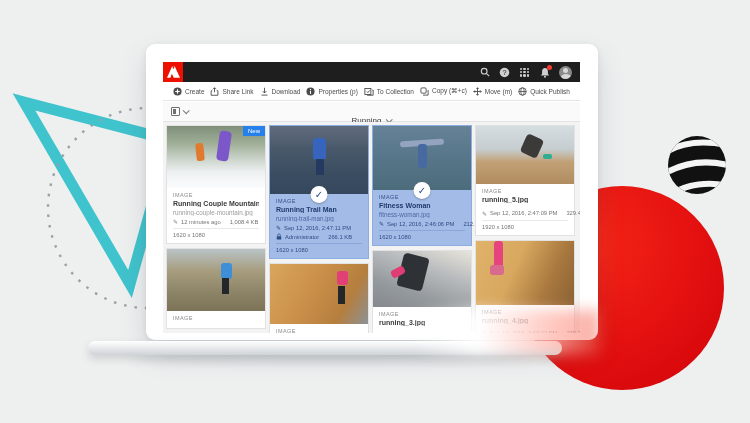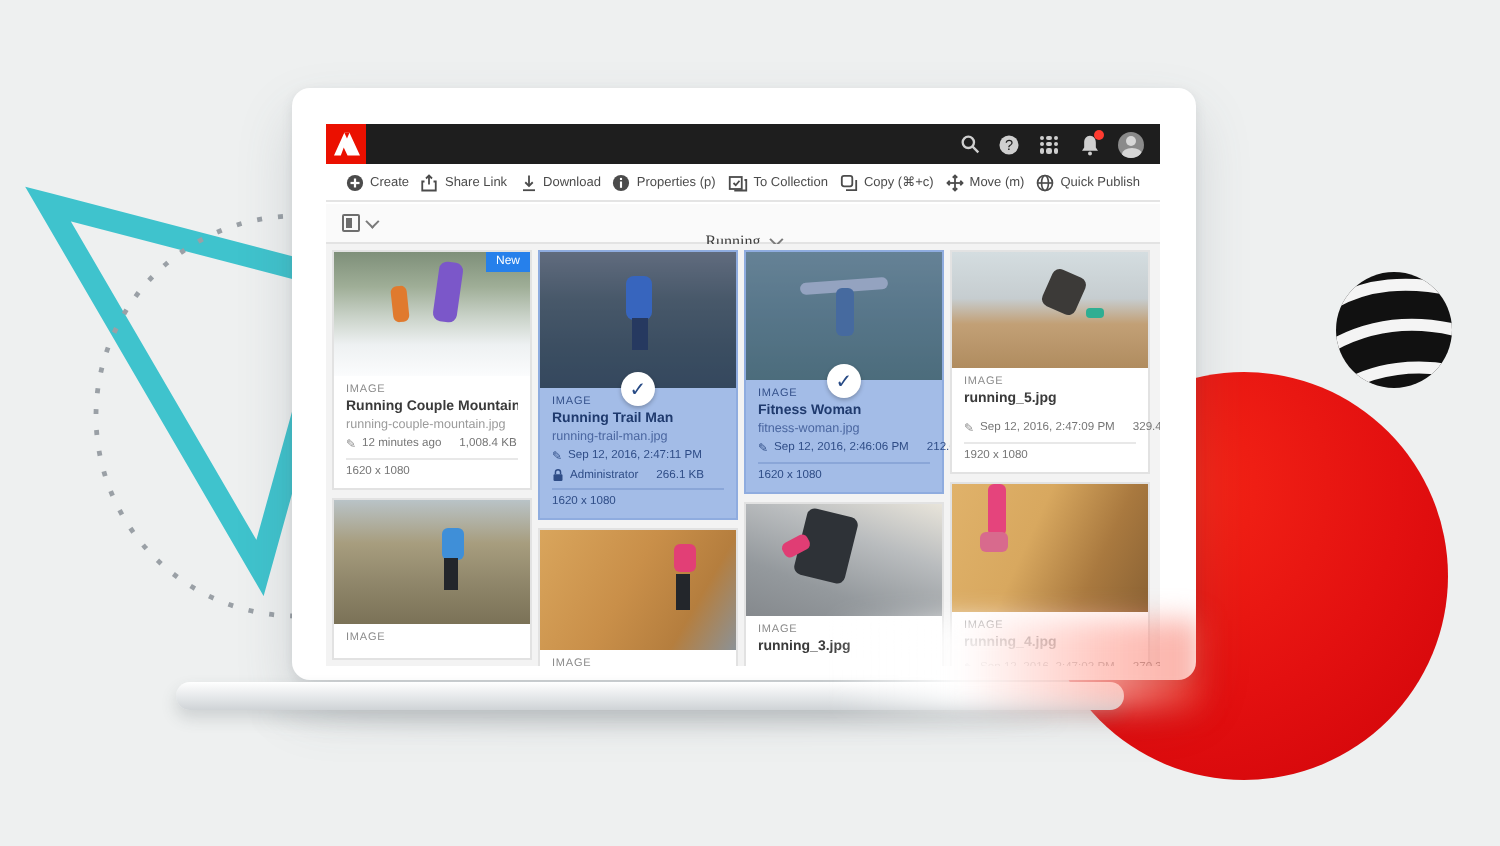--- a/index.html
+++ b/index.html
@@ -46,21 +46,21 @@
     border-bottom:1px solid #e4e4e4; display:flex; align-items:center; justify-content:space-between; padding:0 10px; }
   .tool { display:flex; align-items:center; gap:3px; font-size:6.5px; color:#4b4b4b; cursor:pointer; white-space:nowrap; }
   .tool svg { display:block; }
 
   .viewhdr { position:absolute; left:0; top:40px; width:100%; height:20px; background:#fafafa; border-bottom:1px solid #e3e3e3; }
   .view-switch { position:absolute; left:8px; top:5px; display:flex; align-items:center; gap:3px; cursor:pointer; }
   .view-sq { width:9px; height:9px; border:1.2px solid #6e6e6e; border-radius:1px; position:relative; }
   .view-sq::before { content:""; position:absolute; left:1px; top:1px; width:2.5px; height:5px; background:#6e6e6e; }
   .chev { width:5px; height:5px; border-right:1.2px solid #7a7a7a; border-bottom:1.2px solid #7a7a7a; transform:rotate(45deg) translateY(-1px); }
   .hdr-title { position:absolute; left:0; right:0; top:0; height:37px; display:flex; align-items:center; justify-content:center; gap:5px;
-    font-size:8px; color:#3c3c3c; cursor:pointer;font-family:Liberation Serif, serif; }
+    font-size:8px; color:#3c3c3c; cursor:pointer; }
 
   .content { position:absolute; left:0; top:60px; width:100%; height:211px; background:#f3f3f3; overflow:hidden; }
   .col { position:absolute; top:3px; width:100px; display:flex; flex-direction:column; gap:4px; }
   .col1{left:3px;} .col2{left:106px;} .col3{left:209px;} .col4{left:312px;}
 
   .card { background:#fff; border:1px solid #e2e2e2; cursor:pointer; position:relative; }
   .thumb { width:100%; position:relative; }
   .meta { padding:4px 6px 5px; position:relative; }
   .type { font-size:5.5px; letter-spacing:.4px; color:#8a8a8a; margin-bottom:2px; }
   .title { font-size:7px; font-weight:bold; color:#3a3a3a; margin-bottom:1.5px; white-space:nowrap; overflow:hidden; }

